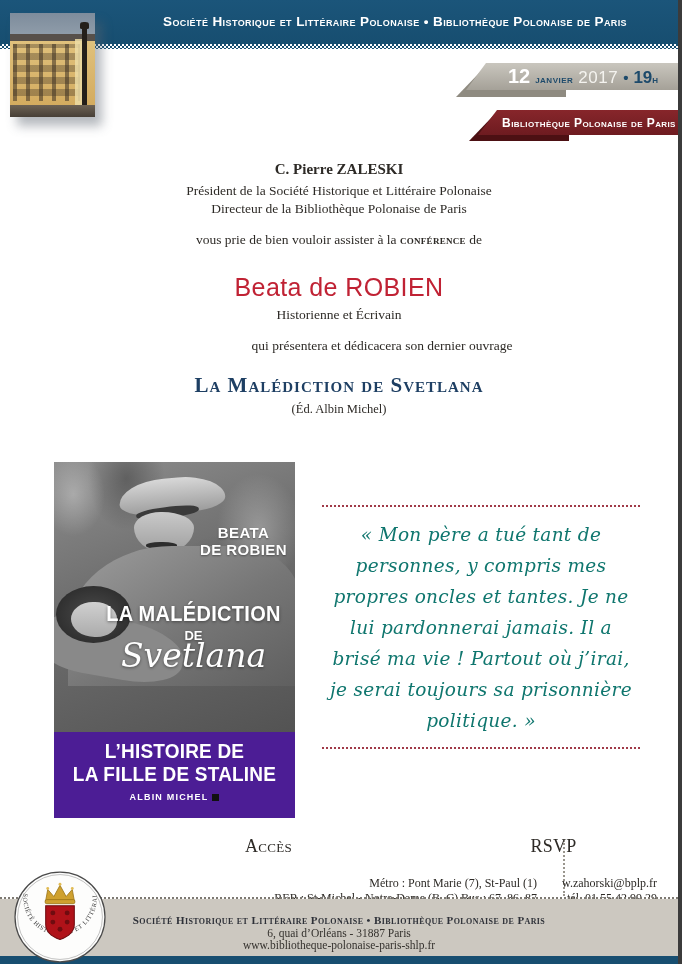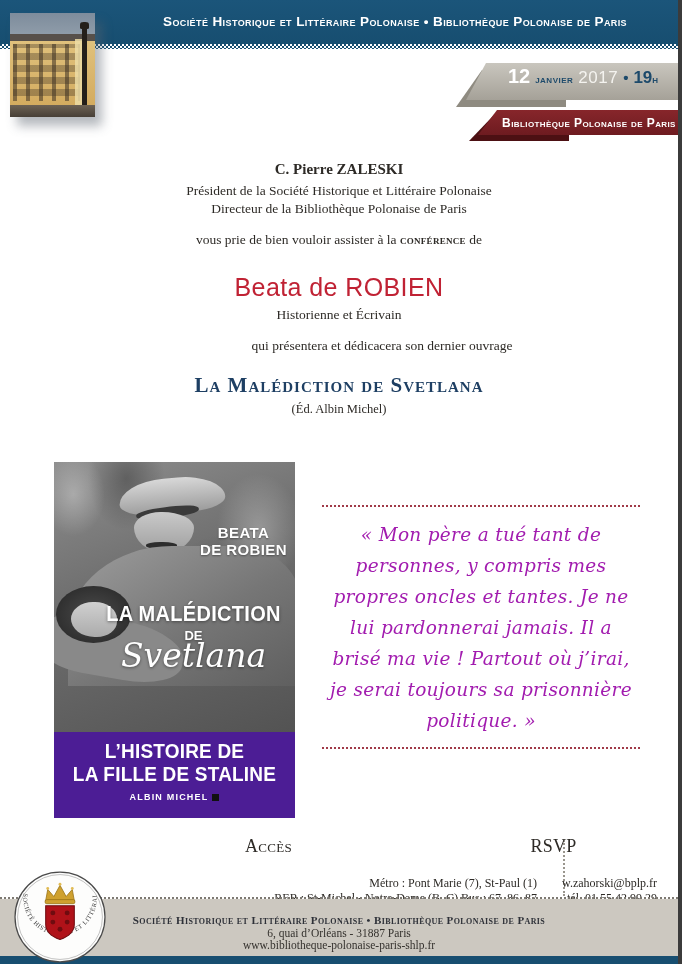--- a/index.html
+++ b/index.html
@@ -33,21 +33,21 @@
                            repeating-linear-gradient(0deg,transparent 0 5px,rgba(60,48,35,.35) 5px 12px);}
   .b-corner{position:absolute;top:25%;left:76%;width:14%;height:64%;background:#ecdca6;opacity:.85;}
   .b-lamp{position:absolute;top:12%;left:85%;width:5%;height:78%;background:#241f1a;}
   .b-lamphead{position:absolute;top:9%;left:82%;width:11%;height:6%;background:#241f1a;border-radius:40% 40% 20% 20%;}
   .b-street{position:absolute;top:88%;left:0;width:100%;height:12%;
           background:linear-gradient(#6d6254,#473f36);}
 
   
   .ribbon{position:absolute;display:flex;align-items:baseline;justify-content:center;box-sizing:border-box;}
   .ribbon .face{position:absolute;inset:0;}
-  .rib-date{top:63px;left:466px;width:212px;height:37px;}
+  .rib-date{top:63px;left:466px;width:212px;height:27px;}
   .rib-date .face{background:linear-gradient(#c9c6be,#a5a198);
           clip-path:polygon(20px 0,100% 0,100% 100%,0 100%);}
   .rib-date .wedge{position:absolute;left:-10px;top:7px;width:110px;height:100%;
           background:#8f8b81;clip-path:polygon(26px 0,100% 0,100% 100%,0 100%);}
   .rib-venue{top:110px;left:478px;width:200px;height:25px;}
   .rib-venue .face{background:linear-gradient(#87262b,#6e1b20);
           clip-path:polygon(19px 0,100% 0,100% 100%,0 100%);}
   .rib-venue .wedge{position:absolute;left:-9px;top:6px;width:100px;height:100%;
           background:#4c1013;clip-path:polygon(24px 0,100% 0,100% 100%,0 100%);}
   .rib-content{position:relative;display:flex;align-items:baseline;justify-content:center;
@@ -114,21 +114,21 @@
   .band-title{padding-top:9px;font-size:19px;line-height:21px;font-weight:bold;
        letter-spacing:.2px;transform:scale(1,1.1);}
   .band-pub{margin-top:9px;font-size:9px;font-weight:bold;letter-spacing:1.2px;}
   .pub-square{display:inline-block;width:7px;height:7px;background:#111;margin-left:4px;vertical-align:middle;}
 
   
   .quote{position:absolute;left:322px;top:505px;width:318px;height:240px;
        border-top:2px dotted #a03a48;border-bottom:2px dotted #a03a48;
        display:flex;align-items:center;justify-content:center;}
   .quote-text{font-family:"DejaVu Serif","Liberation Serif",serif;font-style:italic;
-       font-size:18.5px;line-height:31px;color:#a21caf;text-align:center;white-space:pre-line;
+       font-size:18.5px;line-height:31px;color:#0f766e;text-align:center;white-space:pre-line;
        letter-spacing:.3px;}
 
   
   .contact-col{position:absolute;text-align:right;}
   .col-access{top:836px;left:0;width:537px;}
   .col-rsvp{top:836px;left:450px;width:207px;}
   .contact-head{font-size:18px;font-weight:normal;letter-spacing:.3px;text-align:center;}
   .sc{font-variant:small-caps;}
   .contact-lines{margin-top:19px;font-size:12px;line-height:15px;}
   .contact-divider{position:absolute;left:563px;top:840px;height:56px;width:0;

